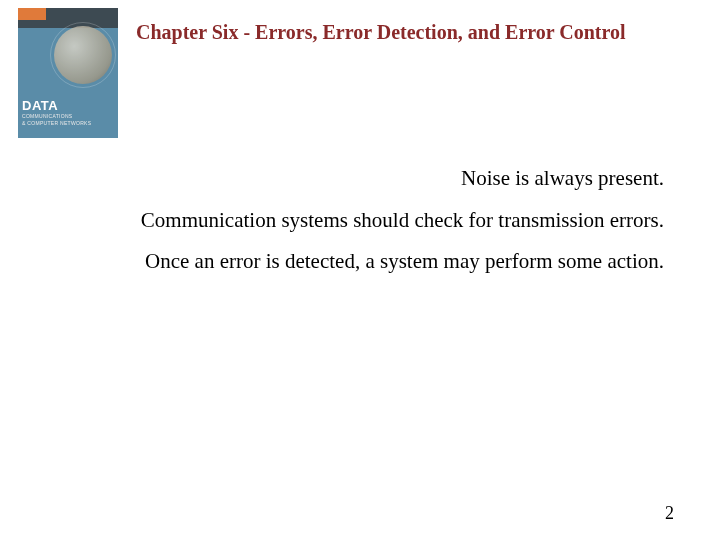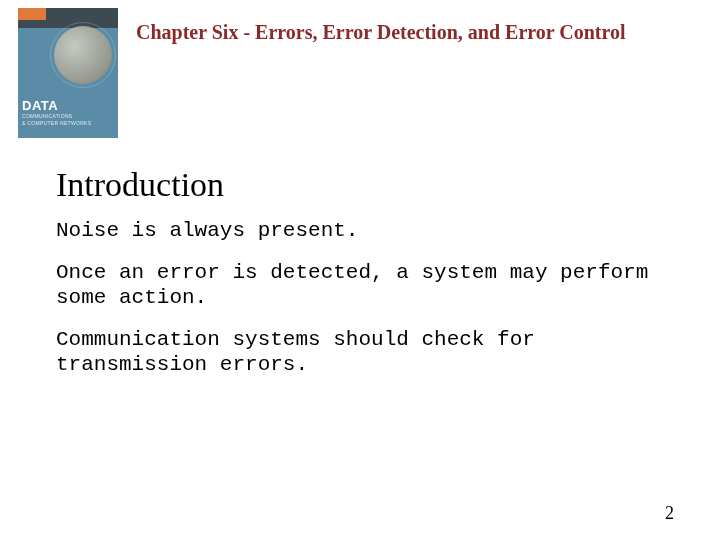--- a/index.html
+++ b/index.html
@@ -91,25 +91,26 @@
     padding: 28px 56px 0 56px;
   }
   .section-title {
     font-family: "Times New Roman", Times, serif;
     font-size: 34px;
     font-weight: normal;
     color: #000;
     margin-bottom: 14px;
   }
   .para {
-    font-family: Liberation Mono, monospace;
+    font-family: Liberation Serif, serif;
     font-size: 21px;
     color: #000;
     line-height: 1.22;
     margin-bottom: 16px;
+    text-align: right;
   }
   .page-number {
     position: absolute;
     bottom: 16px;
     right: 46px;
     font-family: "Times New Roman", Times, serif;
     font-size: 18px;
     color: #000;
   }
 </style>
@@ -125,19 +126,18 @@
     <div class="book-title-area">
       <div class="book-title">DATA</div>
       <div class="book-subtitle">COMMUNICATIONS</div>
       <div class="book-subtitle">&amp; COMPUTER NETWORKS</div>
     </div>
   </div>
   <div class="chapter-title">Chapter Six - Errors, Error Detection, and Error Control</div>
 </div>
 
 <div class="content">
-  <h1 class="section-title">Introduction</h1>
   <p class="para">Noise is always present.</p>
+  <p class="para">Communication systems should check for transmission errors.</p>
   <p class="para">Once an error is detected, a system may perform some action.</p>
-  <p class="para">Communication systems should check for transmission errors.</p>
 </div>
 
 <div class="page-number">2</div>
 
 </body></html>

